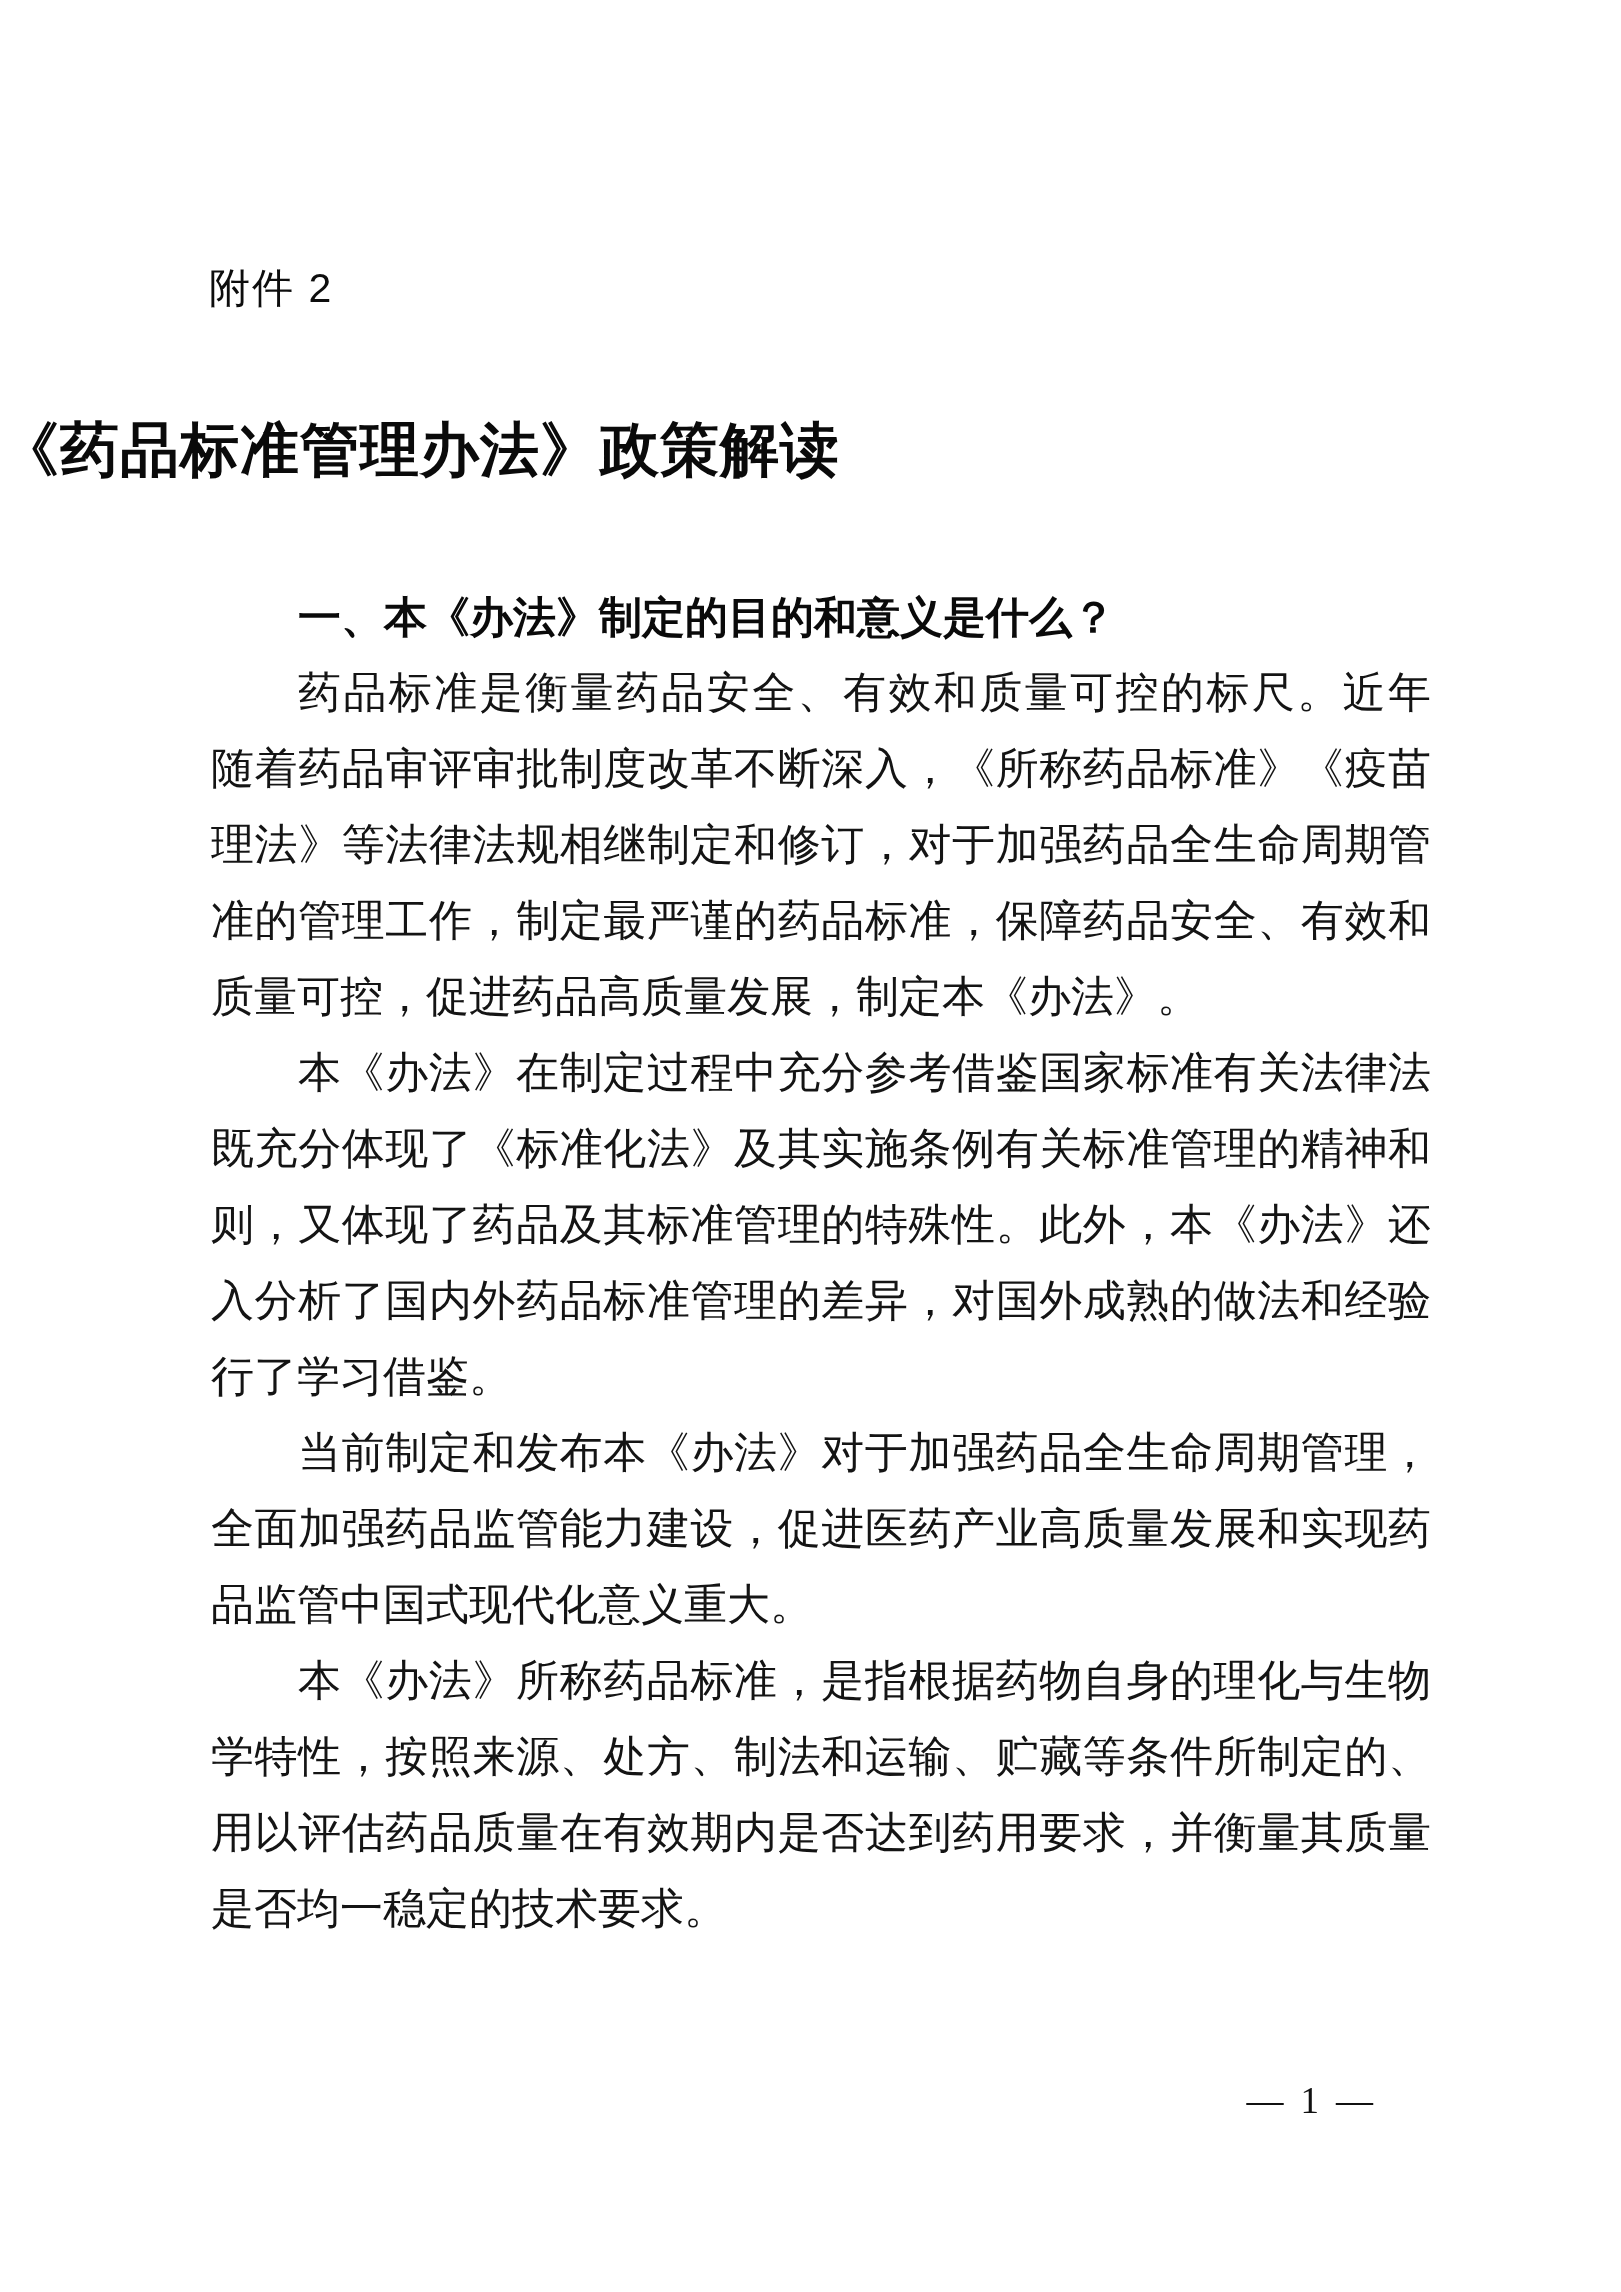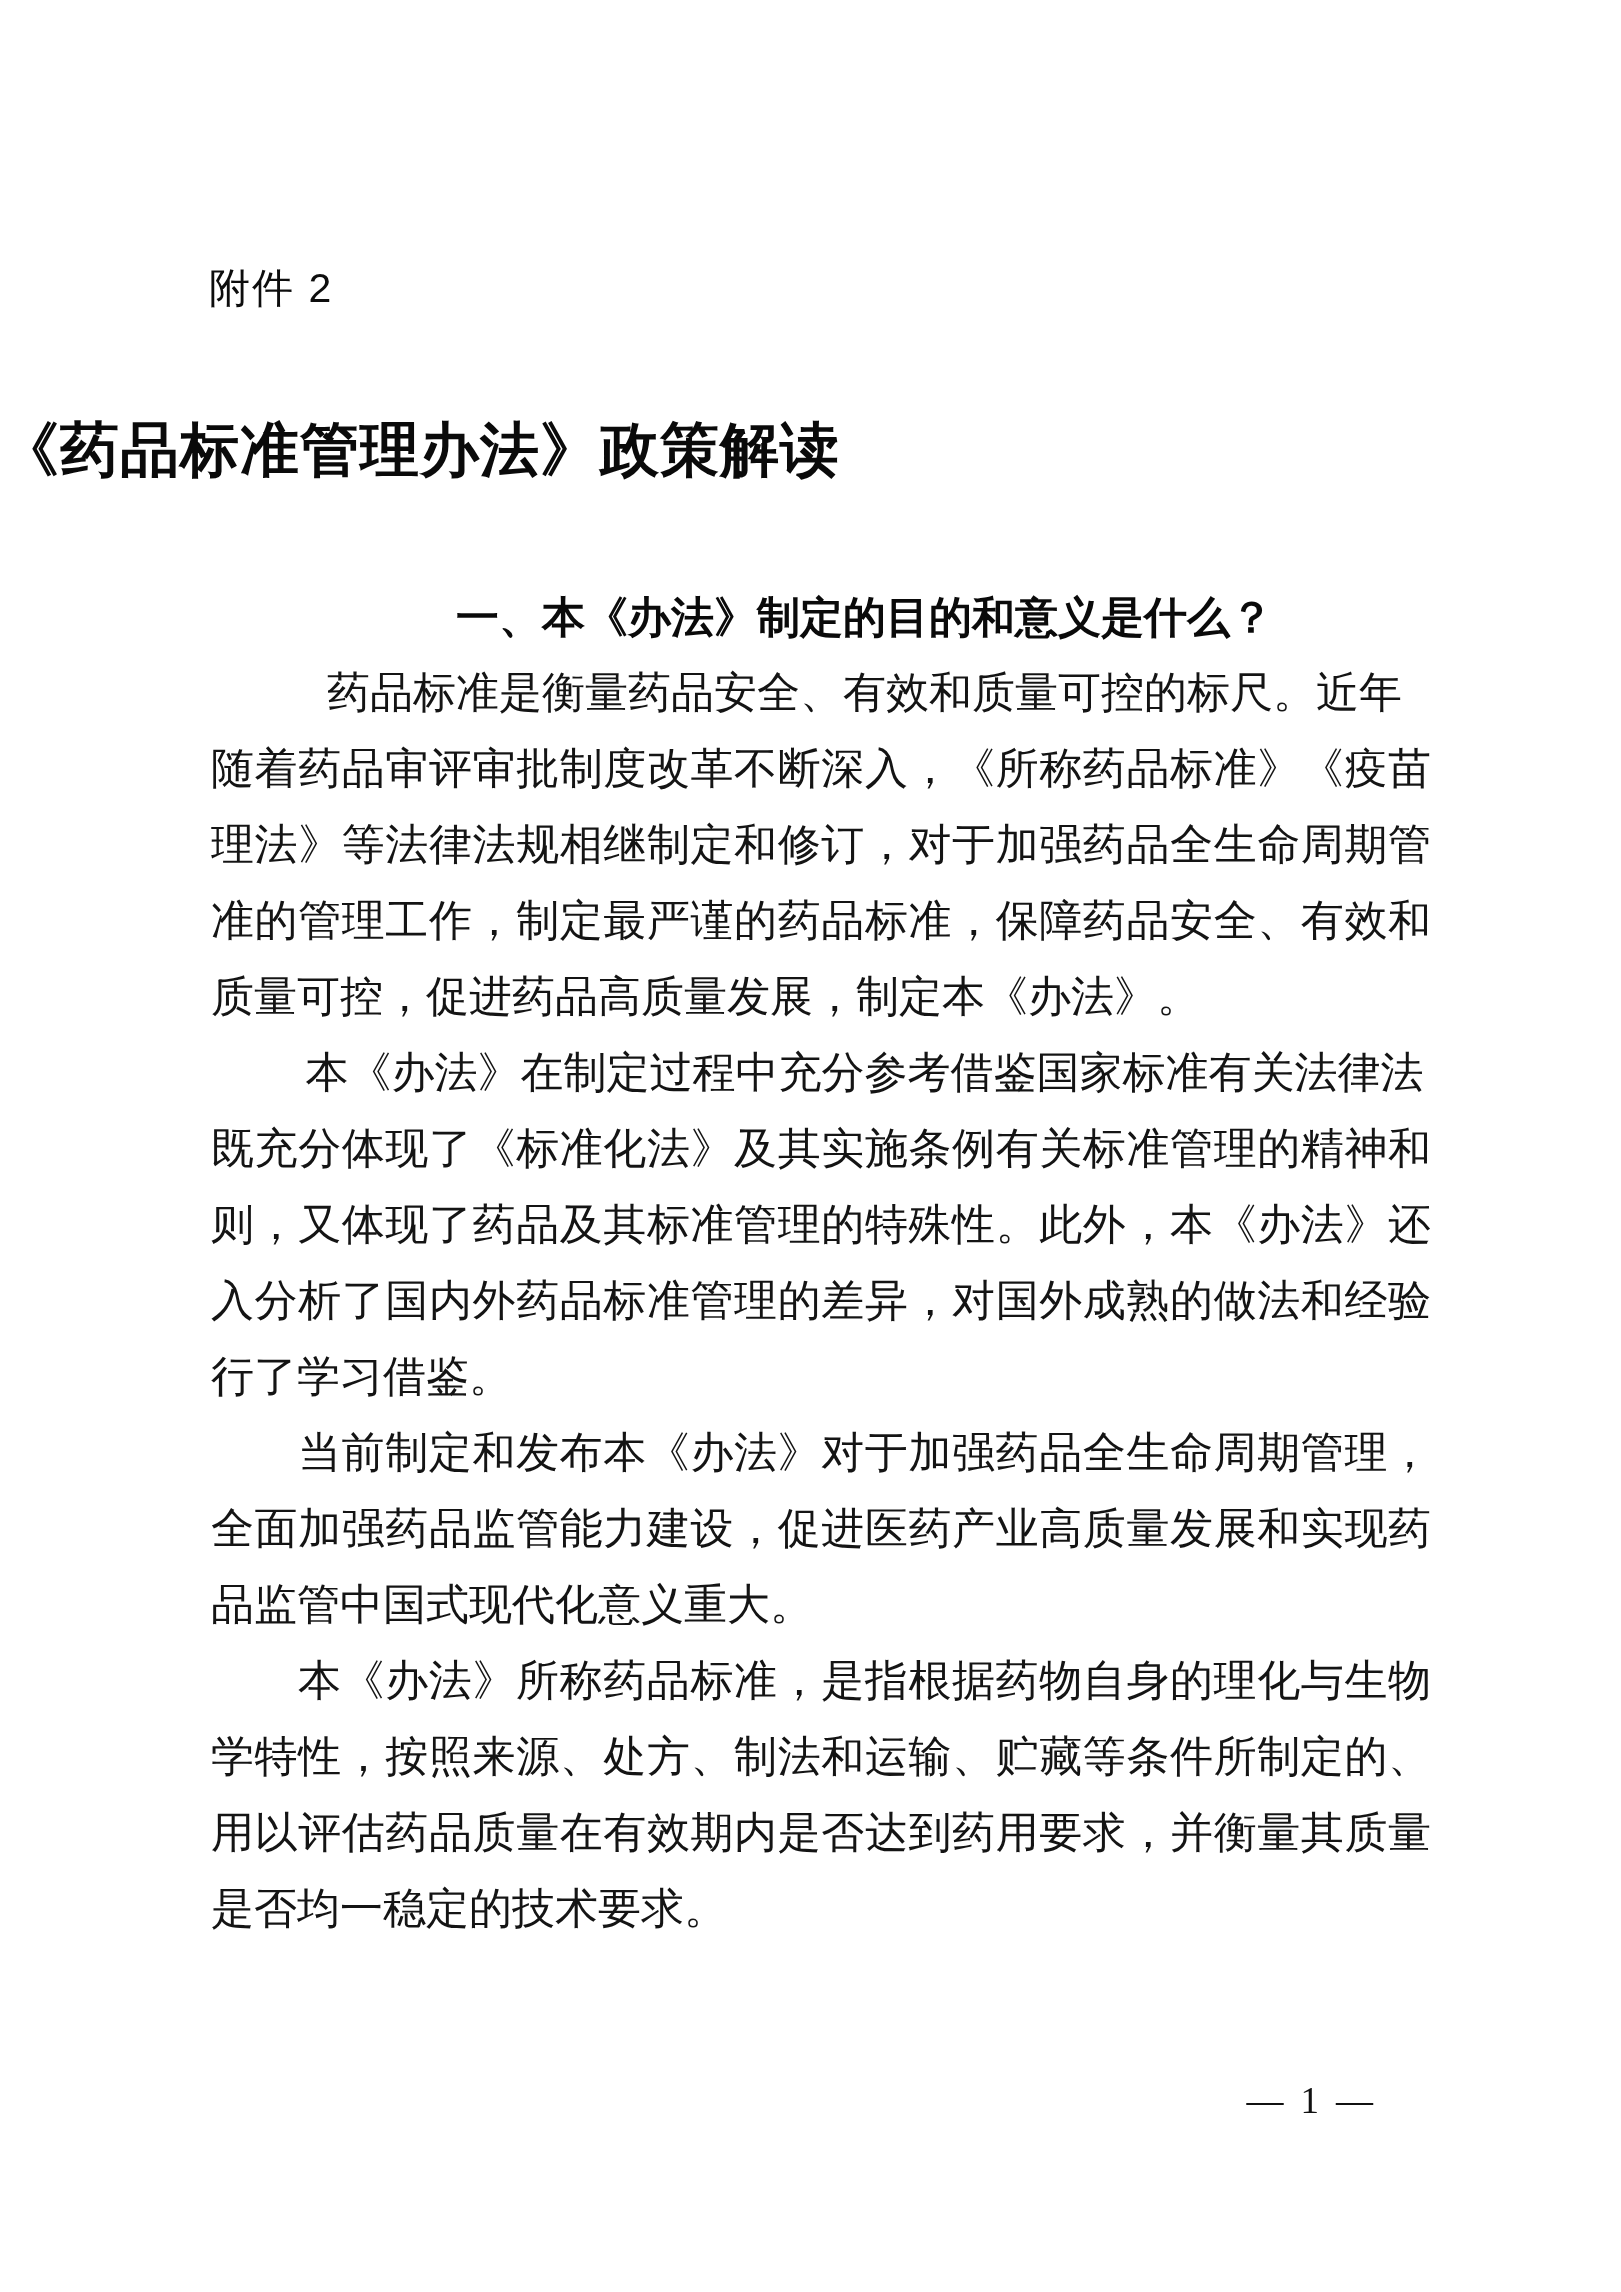--- a/index.html
+++ b/index.html
@@ -56,21 +56,20 @@
     white-space: nowrap;
   }
   .line.j {
     white-space: normal;
     text-align: justify;
     text-align-last: justify;
     text-justify: inter-character;
   }
   .line.ind {
     text-indent: 87px;
-    text-align: center;
   }
   .line.h {
     font-family: "Liberation Sans", "DejaVu Sans", sans-serif;
     font-weight: bold;
     color: #0a0a0a;
   }
   .footer {
     position: absolute;
     right: 244px;
     top: 2078px;

